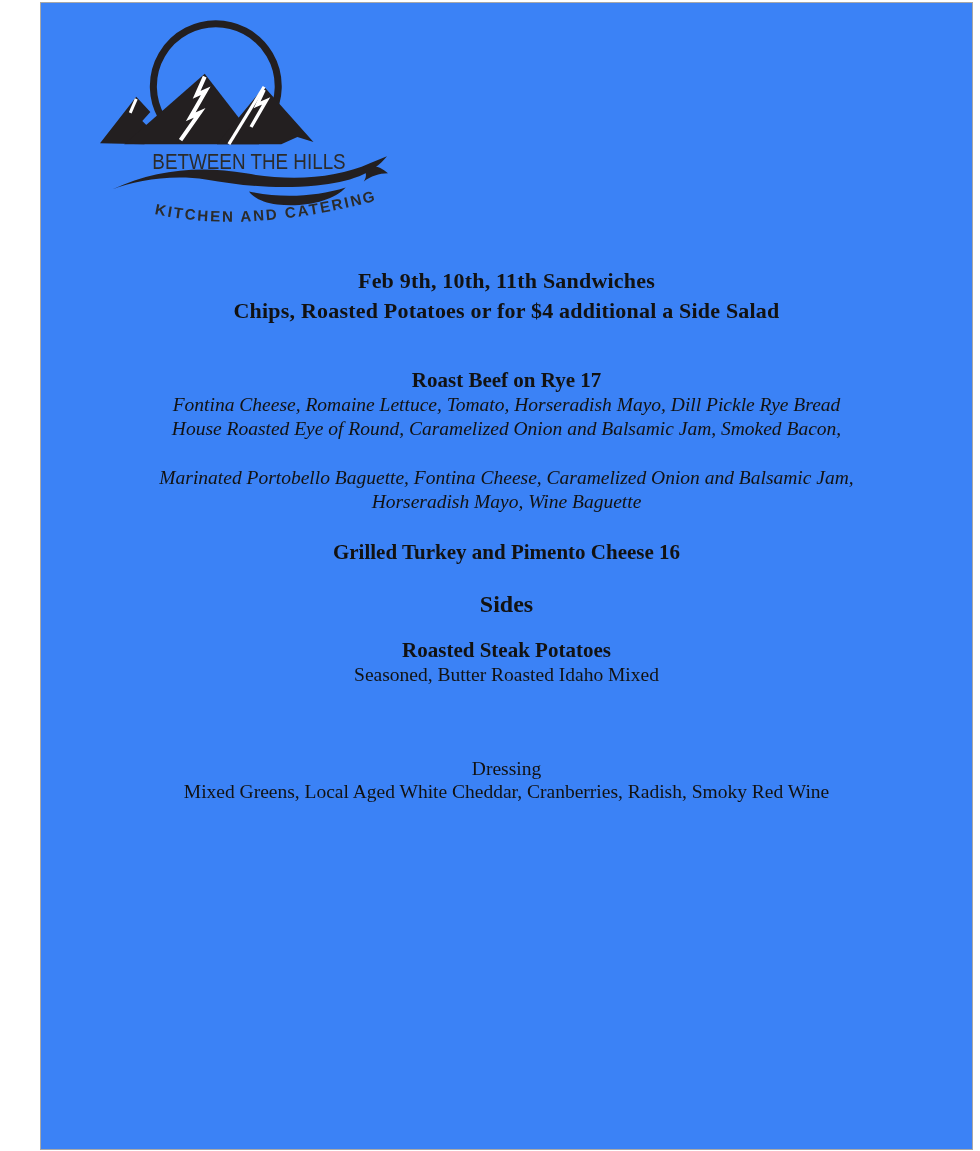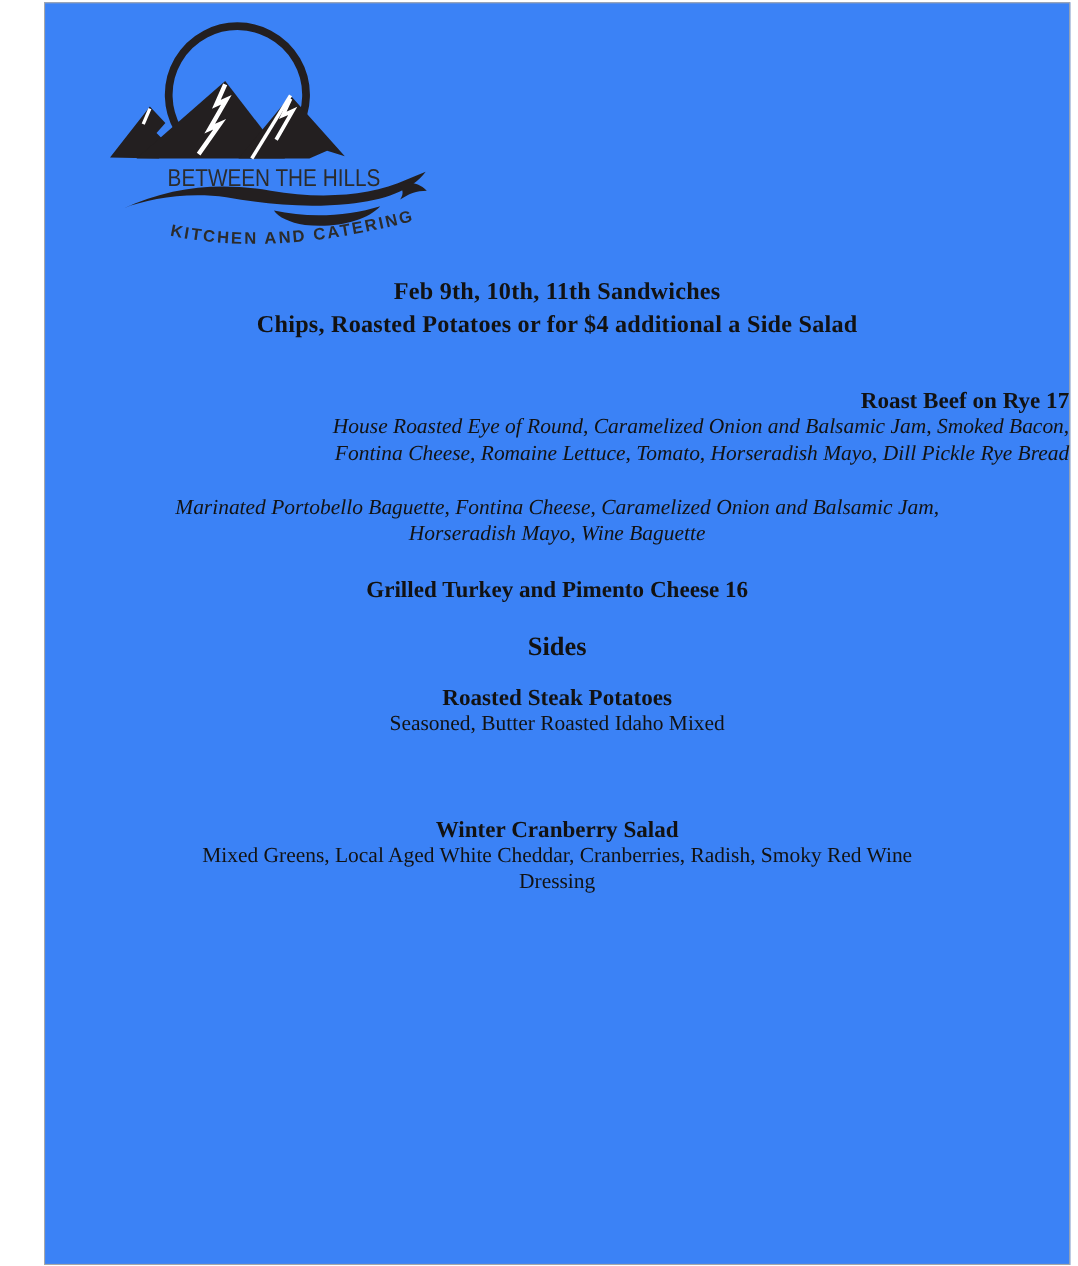--- a/index.html
+++ b/index.html
@@ -27,42 +27,42 @@
     font-weight: 500;
     fill: #2b2b2b;
   }
   .logo-tagline-text {
     font-family: "Liberation Sans", sans-serif;
     font-weight: 600;
     fill: #2b2b2b;
   }
   .menu-text {
     position: absolute;
-    left: 0; right: 0; top: 0;
+    left: 0; right: 0; top: 16px;
     text-align: center;
     color: #121212;
   }
   .hdr-line {
     font-size: 22px;
     line-height: 29.5px;
     font-weight: 700;
     letter-spacing: 0.2px;
   }
   .hdr-block { padding-top: 247px; }
   .item-name {
     font-size: 21px;
     line-height: 26px;
     font-weight: 700;
   }
   .desc-line {
     font-size: 19.5px;
     line-height: 23.5px;
   }
   .italic .desc-line { font-style: italic; }
-  .item-roast-beef   { margin-top: 42px; text-align: right; }
+  .item-roast-beef   { margin-top: 42px; }
   .item-portobello   { margin-top: 26px; }
   .item-turkey       { margin-top: 26px; }
   .sides-heading     { margin-top: 26px; font-size: 24px; line-height: 26px; font-weight: 700; }
   .item-steak        { margin-top: 20px; }
   .item-cranberry    { margin-top: 70px; }
 </style>
 </head>
 <body>
 
 <div class="page">
@@ -103,40 +103,39 @@
 
   <div class="menu-text">
 
     <div class="hdr-block">
       <div class="hdr-line">Feb 9th, 10th, 11th Sandwiches</div>
       <div class="hdr-line">Chips, Roasted Potatoes or for $4 additional a Side Salad</div>
     </div>
 
     <div class="item italic item-roast-beef">
       <div class="item-name">Roast Beef on Rye 17</div>
+      <div class="desc-line">Fontina Cheese, Romaine Lettuce, Tomato, Horseradish Mayo, Dill Pickle Rye Bread</div>
       <div class="desc-line">House Roasted Eye of Round, Caramelized Onion and Balsamic Jam, Smoked Bacon,</div>
-      <div class="desc-line">Fontina Cheese, Romaine Lettuce, Tomato, Horseradish Mayo, Dill Pickle Rye Bread</div>
     </div>
 
     <div class="item italic item-portobello">
       <div class="desc-line">Marinated Portobello Baguette, Fontina Cheese, Caramelized Onion and Balsamic Jam,</div>
       <div class="desc-line">Horseradish Mayo, Wine Baguette</div>
     </div>
 
     <div class="item italic item-turkey">
       <div class="item-name">Grilled Turkey and Pimento Cheese 16</div>
     </div>
 
     <div class="sides-heading">Sides</div>
 
     <div class="item item-steak">
       <div class="item-name">Roasted Steak Potatoes</div>
       <div class="desc-line">Seasoned, Butter Roasted Idaho Mixed</div>
     </div>
 
     <div class="item item-cranberry">
-      <div class="item-name">Winter Cranberry Salad</div>
+      <div class="desc-line">Dressing</div>
       <div class="desc-line">Mixed Greens, Local Aged White Cheddar, Cranberries, Radish, Smoky Red Wine</div>
-      <div class="desc-line">Dressing</div>
     </div>
 
   </div>
 </div>
 
 </body></html>

